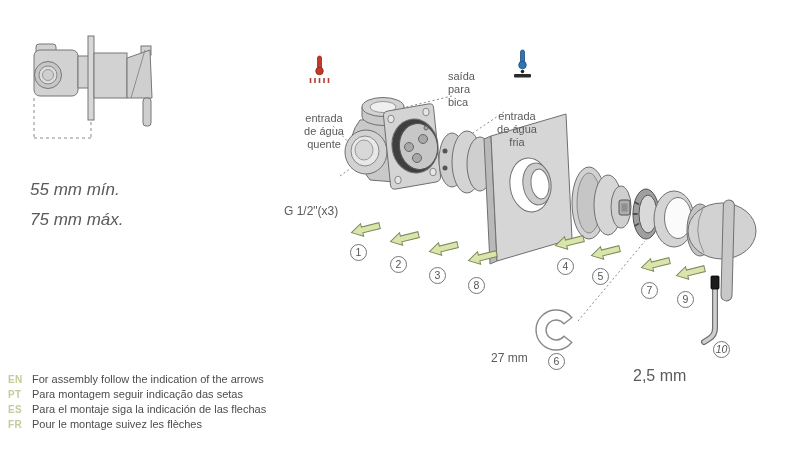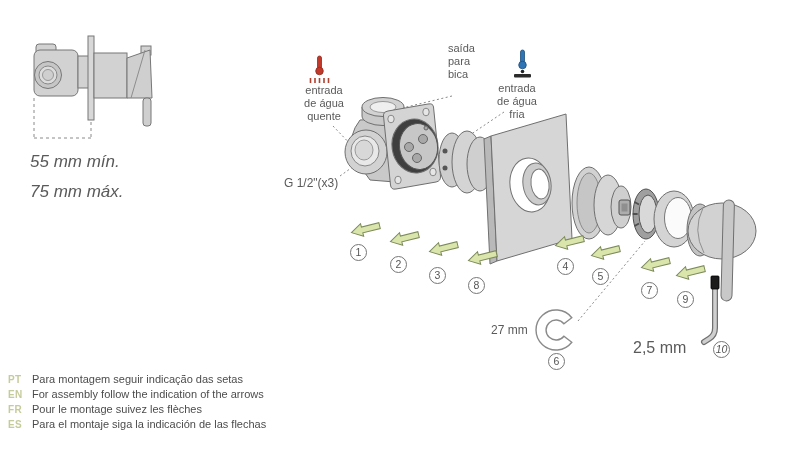--- a/index.html
+++ b/index.html
@@ -1,19 +1,19 @@
 <!DOCTYPE html>
 <html><head>
 <meta charset="utf-8">
 <style>
   html,body{margin:0;padding:0;background:#fff;}
   .screen{position:relative;width:800px;height:456px;background:#ffffff;overflow:hidden;
           font-family:"Liberation Sans","DejaVu Sans",sans-serif;color:#595959;}
   svg{position:absolute;left:0;top:0;}
-  .lbl{position:absolute;white-space:pre-line;font-size:11px;line-height:13px;color:#5a5a5a;}
+  .lbl{position:absolute;white-space:pre-line;font-size:11px;line-height:13px;color:#5a5a5a;margin-top:28px;}
   .lbl-dim{left:30px;top:139px;font-size:17px;line-height:15px;font-style:italic;}
   .lbl-spout{left:448px;top:42px;}
   .lbl-hot{left:294px;top:84px;width:60px;text-align:center;}
   .lbl-cold{left:490px;top:82px;width:54px;text-align:center;}
   .lbl-thread{left:284px;top:177px;font-size:12px;}
   .lbl-27{left:491px;top:324px;font-size:12px;}
   .lbl-25{left:633px;top:341px;font-size:16px;}
   .step{position:absolute;width:17px;height:17px;border:1px solid #767676;border-radius:50%;
         background:#fff;font-size:10.5px;line-height:15px;text-align:center;color:#555;
         box-sizing:border-box;}
@@ -178,30 +178,30 @@
   <span class="step" style="left:468px;top:277px;">8</span>
   <span class="step" style="left:557px;top:258px;">4</span>
   <span class="step" style="left:592px;top:268px;">5</span>
   <span class="step" style="left:548px;top:353px;">6</span>
   <span class="step" style="left:641px;top:282px;">7</span>
   <span class="step" style="left:677px;top:291px;">9</span>
   <span class="step" style="left:713px;top:341px;font-style:italic;">10</span>
 
   <div class="instructions">
     <div class="instr-row">
+      <span class="lang">EN</span>
+      <span class="txt">For assembly follow the indication of the arrows</span>
+    </div>
+    <div class="instr-row">
       <span class="lang">PT</span>
       <span class="txt">Para montagem seguir indicação das setas</span>
     </div>
     <div class="instr-row">
-      <span class="lang">EN</span>
-      <span class="txt">For assembly follow the indication of the arrows</span>
+      <span class="lang">ES</span>
+      <span class="txt">Para el montaje siga la indicación de las flechas</span>
     </div>
     <div class="instr-row">
       <span class="lang">FR</span>
       <span class="txt">Pour le montage suivez les flèches</span>
     </div>
-    <div class="instr-row">
-      <span class="lang">ES</span>
-      <span class="txt">Para el montaje siga la indicación de las flechas</span>
-    </div>
   </div>
 
 </div>
 
 </body></html>

